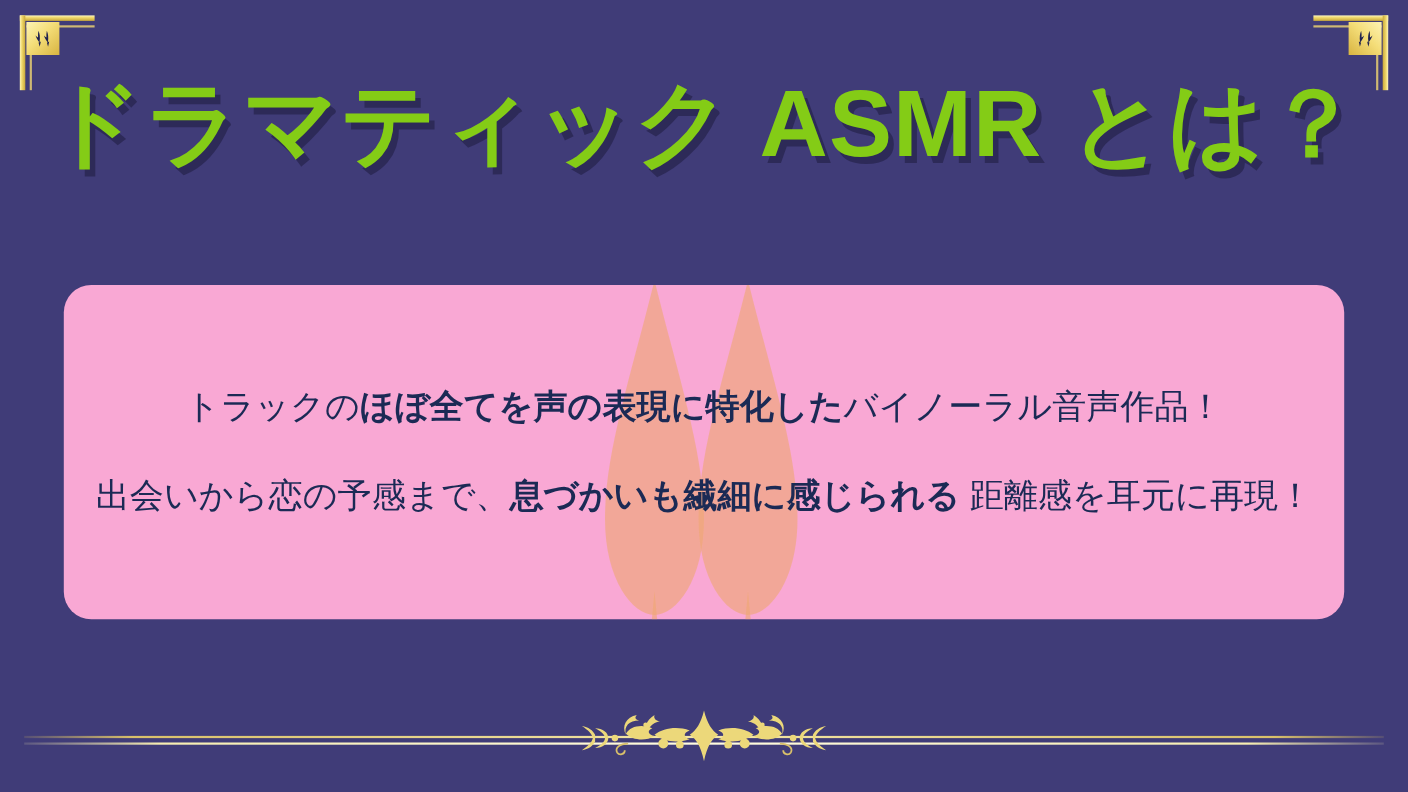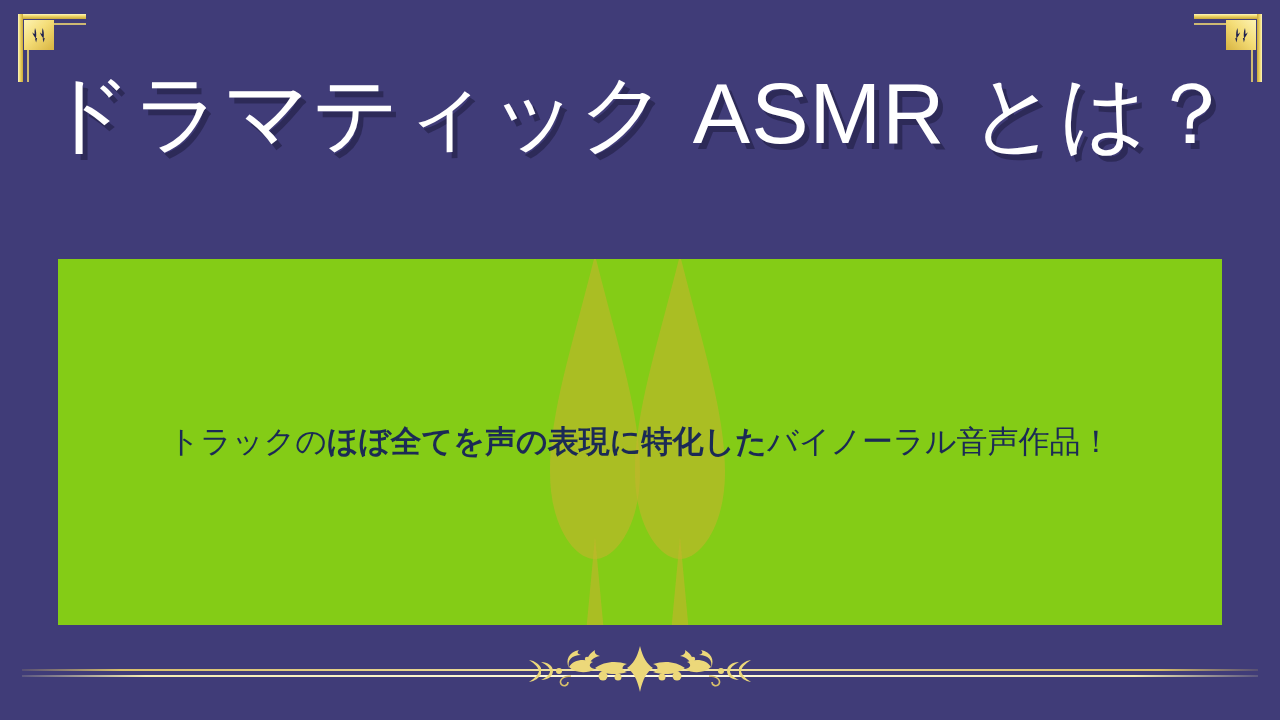--- a/index.html
+++ b/index.html
@@ -74,38 +74,39 @@
   .corner-tr .arm-v2 { left: 9px; top: 6px; }
   .corner-tr .knob   { left: 6px; top: 6px; }
 
   
   #title {
     position: absolute;
     left: 0;
     right: 0;
     top: 68px;
     text-align: center;
-    color: #ffffff;
+    color: #84cc16;
     font-size: 86px;
-    font-weight: 400;
+    font-weight: 700;
     letter-spacing: 1px;
     line-height: 1.05;
     white-space: nowrap;
     text-shadow: 5px 6px 0 rgba(30,28,62,.55);
   }
 
   
   #panel {
     position: absolute;
     left: 58px;
     top: 259px;
     width: 1164px;
-    height: 366px;
-    background: #84cc16;
+    height: 304px;
+    background: #f9a8d4;
     overflow: hidden;
+    border-radius: 25px;
   }
   #watermark {
     position: absolute;
     left: 50%;
     top: -22px;
     transform: translateX(-50%);
     width: 300px;
     height: 400px;
     opacity: .62;
     pointer-events: none;
@@ -198,20 +199,23 @@
       <path d="M190 18 C213 110, 235 175, 235 235 C235 290, 210 322, 190 322 C170 322, 145 290, 145 235 C145 175, 167 110, 190 18 Z" fill="#e8a83a" opacity="0.62"></path>
       <path d="M190 300 L181 396 L199 396 Z" fill="#e8a83a" opacity="0.62"></path>
     </svg>
 
     <div id="lines">
 
       <div class="bullet">
         <span>トラックの</span><span class="em">ほぼ全てを声の表現に特化した</span><span>バイノーラル音声作品！</span>
       </div>
 
+      <div class="bullet">
+        <span>出会いから恋の予感まで、</span><span class="em">息づかいも繊細に感じられる</span><span> 距離感を耳元に再現！</span>
+      </div>
 
 
     </div>
   </div>
 
   <div id="footer-rule">
     <div class="rule a"></div>
     <div class="rule b"></div>
   </div>
 

